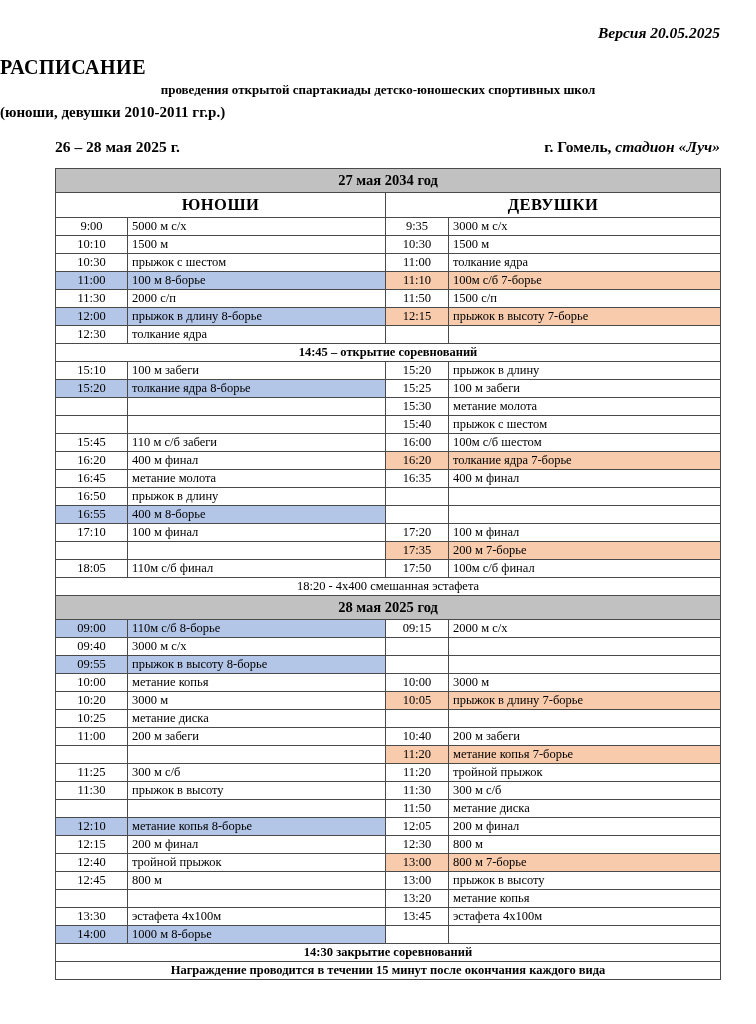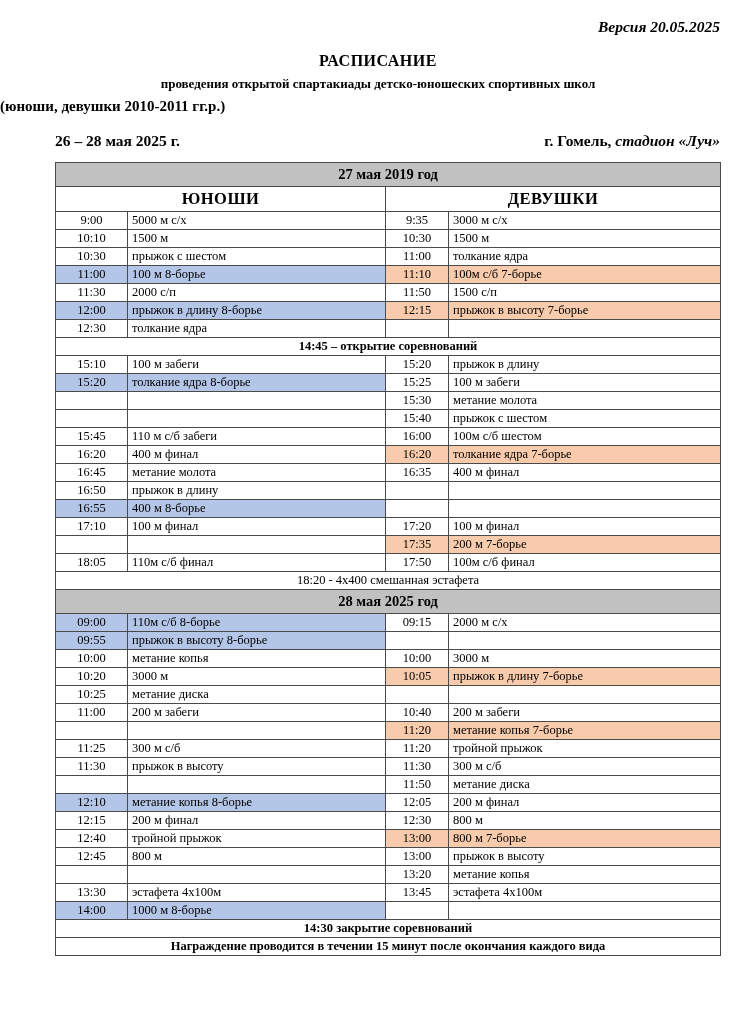--- a/index.html
+++ b/index.html
@@ -4,28 +4,28 @@
 <style>
   :root{
     --blue:#b4c6e7;
     --orange:#f7cbac;
     --gray:#c1c1c1;
     --border:#4a4a4a;
   }
   html,body{margin:0;padding:0;background:#ffffff;}
   .page{
     width:756px;height:1024px;box-sizing:border-box;
-    padding-top:17px;background:#ffffff;overflow:hidden;
+    padding-top:23px;background:#ffffff;overflow:hidden;
     font-family:"Liberation Serif", serif;color:#000;
   }
   .version{
     text-align:right;margin:0 36px 0 0;
     font-weight:bold;font-style:italic;font-size:15.5px;line-height:19px;
   }
-  .t1{text-align:center;margin-top:15px;font-weight:bold;font-size:16px;line-height:20px;letter-spacing:.5px;}
+  .t1{margin-top:15px;font-weight:bold;font-size:20px;line-height:20px;letter-spacing:.5px;}
   .t2{text-align:center;margin-top:3px;font-weight:bold;font-size:13px;line-height:20px;}
   .t3{text-align:left;margin-top:2px;font-weight:bold;font-size:15px;line-height:20px;}
   .meta{
     display:flex;justify-content:space-between;align-items:baseline;
     margin:15px 36px 12px 55px;font-weight:bold;font-size:15.5px;line-height:19px;
   }
   .meta .loc em{font-style:italic;}
   table.schedule{
     border-collapse:collapse;table-layout:fixed;
     margin-left:55px;width:665px;
@@ -67,21 +67,21 @@
   </div>
   <table class="schedule">
     <colgroup>
       <col style="width:72px">
         <col style="width:258px">
         <col style="width:63px">
         <col style="width:272px">
     </colgroup>
     <tbody>
         <tr class="date-row">
-          <td class="" colspan="4">27 мая 2019 год</td>
+          <td class="" colspan="4">27 мая 2034 год</td>
         </tr>
         <tr class="subheader">
           <td class="" colspan="2">ЮНОШИ</td>
           <td class="" colspan="2">ДЕВУШКИ</td>
         </tr>
         <tr>
           <td class="time">9:00</td>
           <td class="event">5000 м с/х</td>
           <td class="time">9:35</td>
           <td class="event">3000 м с/х</td>
@@ -201,20 +201,26 @@
           <td class="merged" colspan="4">18:20 - 4х400 смешанная эстафета</td>
         </tr>
         <tr class="date-row">
           <td class="" colspan="4">28 мая 2025 год</td>
         </tr>
         <tr>
           <td class="time hl-b">09:00</td>
           <td class="event hl-b">110м с/б 8-борье</td>
           <td class="time">09:15</td>
           <td class="event">2000 м с/х</td>
+        </tr>
+        <tr>
+          <td class="time">09:40</td>
+          <td class="event">3000 м с/х</td>
+          <td class="time"></td>
+          <td class="event"></td>
         </tr>
         <tr>
           <td class="time hl-b">09:55</td>
           <td class="event hl-b">прыжок в высоту 8-борье</td>
           <td class="time"></td>
           <td class="event"></td>
         </tr>
         <tr>
           <td class="time">10:00</td>
           <td class="event">метание копья</td>

